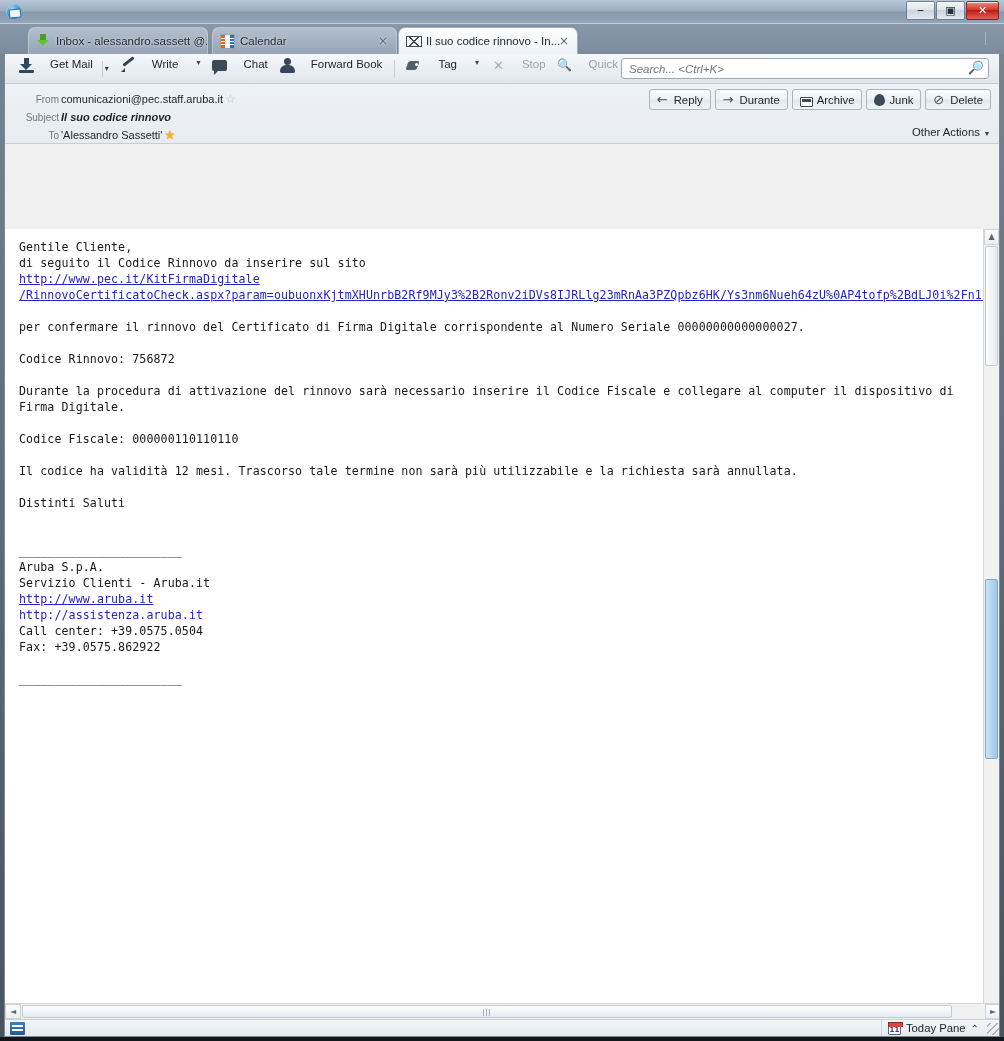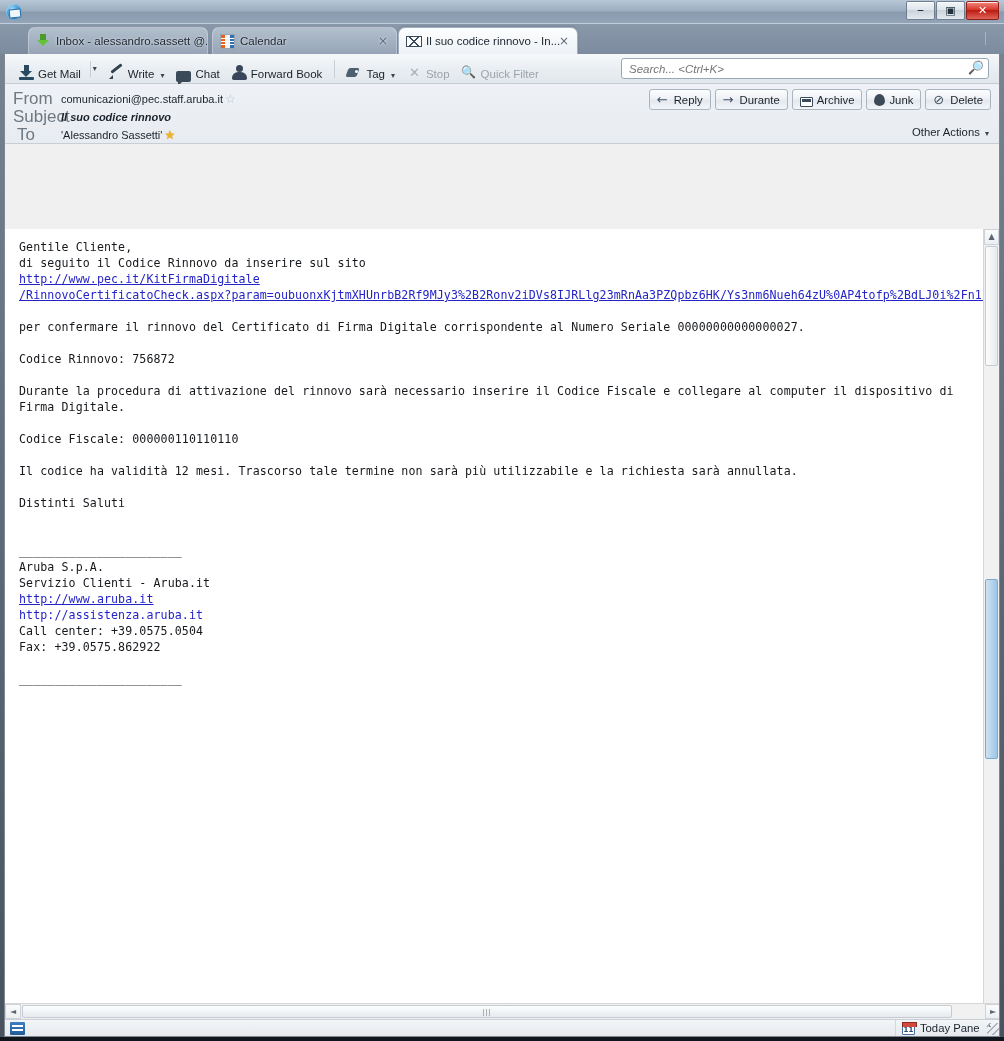--- a/index.html
+++ b/index.html
@@ -143,21 +143,21 @@
   }
   .menuitem u { text-decoration: underline; }
   
   #toolbar {
     height: 30px;
     background: linear-gradient(to bottom, #f6f8fa 0%, #eaeef2 50%, #e2e7ec 100%);
     border-bottom: 1px solid #c3cbd3;
     display: flex; align-items: center; padding-left: 8px; position: relative;
   }
   .tbtn {
-    display: flex; align-items: flex-end; gap: 4px; height: 22px;
+    display: flex; align-items: flex-start; gap: 16px; height: 22px;
     padding: 0 6px; font-size: 11.5px; color: #1b222a; white-space: nowrap;
     border-radius: 3px;
   }
   .tbtn.dim { color: #9aa3ac; }
   .caret { font-size: 8px; color: #3a454f; margin-left: 2px; }
   .tsep { width: 1px; height: 18px; background: #c7ced5; margin: 0 6px; }
   .tbsplit { width: 1px; height: 16px; background: #c7ced5; margin-left: 3px; }
 
   
   .i16 { position: relative; width: 15px; height: 15px; display: inline-block; }
@@ -197,22 +197,22 @@
     transform: scaleX(-1); font-family: "DejaVu Sans", sans-serif;
   }
 
   
   #msghdr {
     position: relative; background: linear-gradient(to bottom, #eef1f5 0%, #e8ecf1 100%);
     border-bottom: 1px solid #c7ced6; padding: 6px 0 6px 0; height: 60px;
   }
   .hrow { display: flex; align-items: center; height: 18px; padding-left: 8px; }
   .hlabel {
-    width: 48px; text-align: center; font-size: 17px; color: #6e7883;
-    padding-right: 22px; white-space: nowrap;
+    width: 48px; text-align: right; font-size: 10px; color: #6e7883;
+    padding-right: 2px; white-space: nowrap;
   }
   .hval { font-size: 11px; color: #19212a; white-space: nowrap; }
   .hval.bold { font-weight: bold; font-style: italic; }
   .star {
     display: inline-block; font-size: 12px; line-height: 12px; margin-left: 2px;
     font-family: "DejaVu Sans", sans-serif;
   }
   .star.off { color: #b9c1c9; }
   .star.on { color: #f0b323; text-shadow: 0 0 1px #c98b0a; }
 
@@ -301,21 +301,21 @@
   #sb-icon {
     margin-left: 5px; width: 15px; height: 13px;
     background: linear-gradient(to bottom,#3e7fc1,#1f5a96); border-radius: 1px;
     position: relative;
   }
   #sb-icon:after {
     content:""; position:absolute; left:2px; top:3px; width:11px; height:2px;
     background:#fff; box-shadow: 0 4px 0 #fff;
   }
   #todaypane {
-    position: absolute; right: 2px; top: 0; height: 16px;
+    position: absolute; right: 16px; top: 0; height: 16px;
     display: flex; align-items: center; gap: 5px; padding: 0 6px;
     font-size: 11.3px; color: #1b222a;
     border-left: 1px solid #cfd6dd;
   }
   #tp-cal {
     position: relative; width: 13px; height: 13px; background: #fff;
     border: 1px solid #4a6f9e; border-radius: 1px; font-size: 7px;
     color: #24486f; text-align: center; line-height: 15px; font-weight: bold;
     font-family: "DejaVu Sans", sans-serif;
   }

